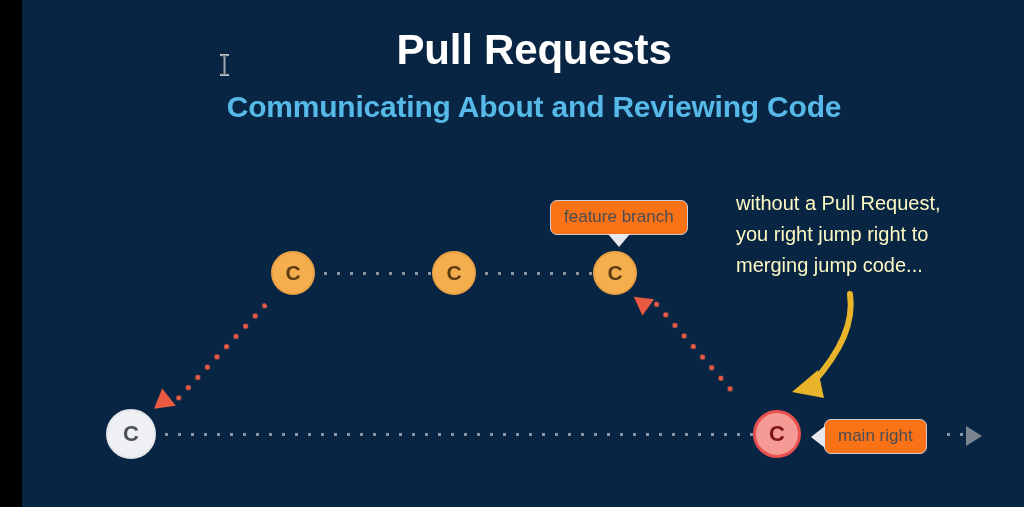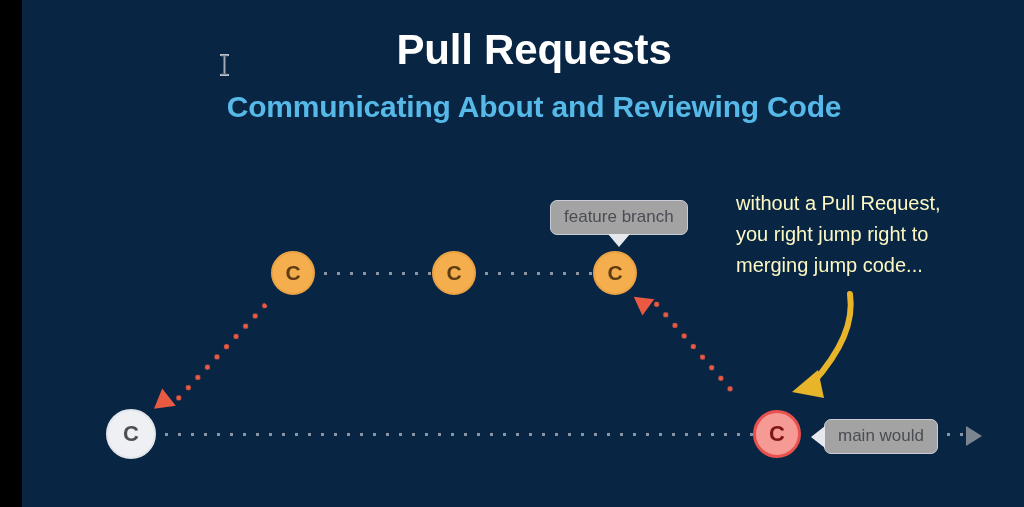--- a/index.html
+++ b/index.html
@@ -129,21 +129,21 @@
   }
   .ah-gray {
     border-top: 10px solid transparent;
     border-bottom: 10px solid transparent;
     border-left: 16px solid #7b858f;
   }
 
   
   .label {
     position: absolute;
-    background: #a3a3a3;
+    background: #f97316;
     border: 1.5px solid #c9ccd4;
     border-radius: 7px;
     color: #4a4d53;
     font-size: 17px;
     padding: 6px 13px 7px 13px;
     white-space: nowrap;
     z-index: 7;
     box-sizing: border-box;
   }
   .label .tail {
@@ -221,21 +221,21 @@
   <div class="node node-main" style="left:731px; top:410px;">C</div>
 
   <div class="arrowhead ah-gray" style="left:944px; top:426px;"></div>
 
   <div class="label" style="left:528px; top:200px;">
     <span>feature branch</span>
     <span class="tail tail-down"></span>
   </div>
 
   <div class="label" style="left:802px; top:419px;">
-    <span>main would</span>
+    <span>main right</span>
     <span class="tail tail-left"></span>
   </div>
 
   <svg class="curve-arrow" viewBox="0 0 130 125">
     <path d="M 84 6 C 88 34, 76 62, 46 96" stroke="#e8b42a" stroke-width="6" fill="none" stroke-linecap="round"></path>
     <path d="M 52 82 L 26 104 L 58 110 Z" fill="#e8b42a"></path>
   </svg>
 
   <svg class="cursor-ibeam" viewBox="0 0 13 22">
     <path d="M 2 1 L 11 1 M 6.5 1 L 6.5 21 M 2 21 L 11 21" stroke="#b9c2cc" stroke-width="1.8" fill="none"></path>

